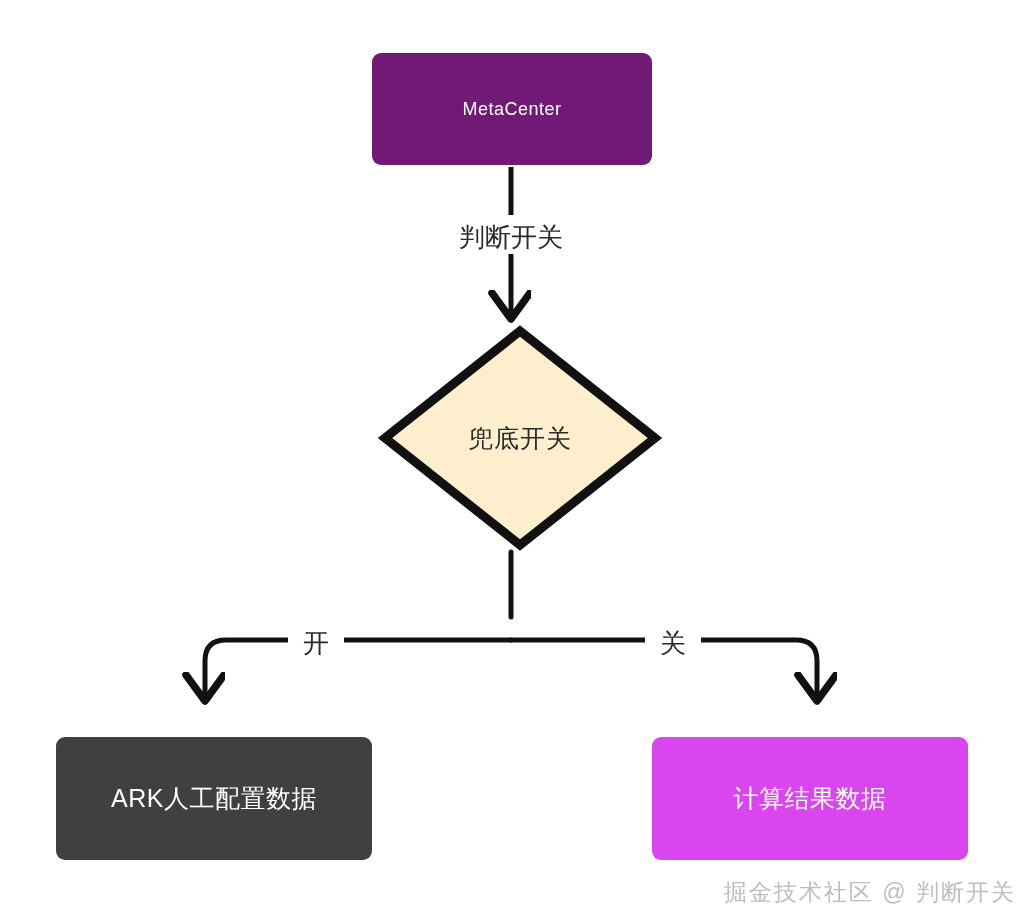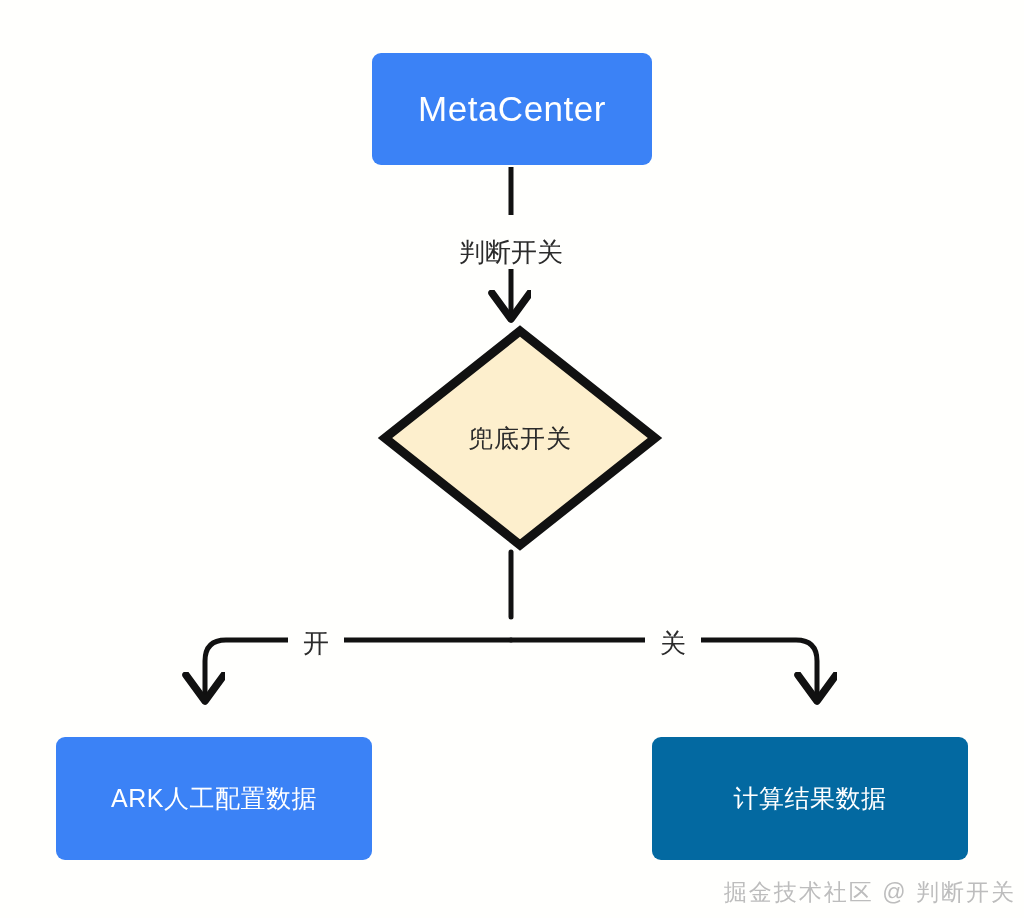--- a/index.html
+++ b/index.html
@@ -45,39 +45,39 @@
     line-height: 1.25;
     letter-spacing: 0.5px;
     box-sizing: border-box;
   }
 
   #node-metacenter {
     left: 372px;
     top: 53px;
     width: 280px;
     height: 112px;
-    background: #3b82f6;
-    font-size: 35px;
+    background: #701a75;
+    font-size: 18px;
   }
 
   #node-ark {
     left: 56px;
     top: 737px;
     width: 316px;
     height: 123px;
-    background: #3b82f6;
+    background: #404040;
     font-size: 25px;
   }
 
   #node-result {
     left: 652px;
     top: 737px;
     width: 316px;
     height: 123px;
-    background: #0369a1;
+    background: #d946ef;
     font-size: 25px;
   }
 
   
   #node-decision {
     position: absolute;
     z-index: 2;
     left: 380px;
     top: 326px;
     width: 280px;
@@ -109,21 +109,21 @@
     z-index: 3;
     color: #2b2b2b;
     background: #fffffd;
     text-align: center;
     white-space: nowrap;
     line-height: 1;
   }
 
   #edge-label-judge {
     left: 431px;
-    top: 235px;
+    top: 220px;
     width: 160px;
     font-size: 26px;
     padding: 4px 0;
   }
 
   #edge-label-on {
     left: 288px;
     top: 627px;
     width: 56px;
     font-size: 26px;

